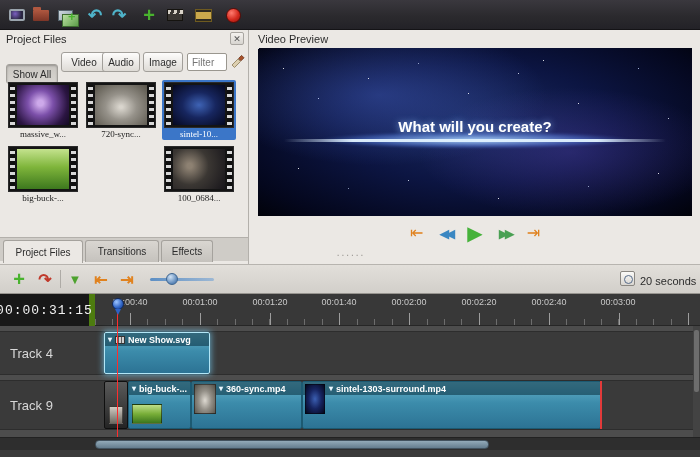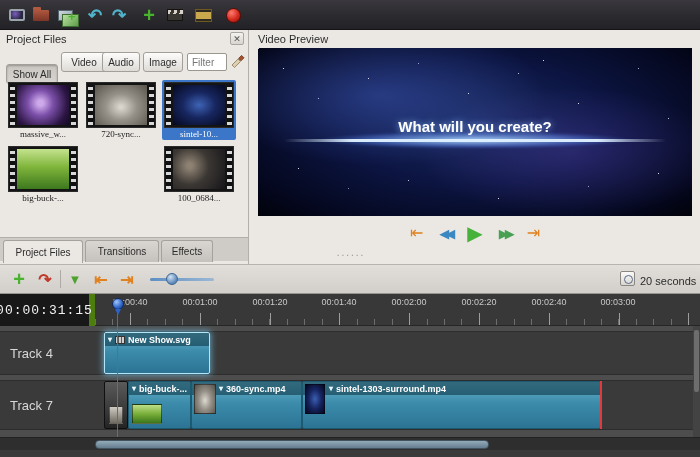--- a/index.html
+++ b/index.html
@@ -299,21 +299,21 @@
     <span class="ruler-mark" style="left:454px;">00:02:40</span>
     <span class="ruler-mark" style="left:523px;">00:03:00</span>
   </div>
 
   <div class="abs tracks"></div>
 
   <div class="abs track-row" style="top:331px; height:44px;">
     <span class="track-label">Track 4</span>
   </div>
   <div class="abs track-row" style="top:380px; height:50px;">
-    <span class="track-label">Track 7</span>
+    <span class="track-label">Track 9</span>
   </div>
 
   <div class="abs clip selected" style="left:104px; top:332px; width:106px; height:42px;">
     <div class="clip-header">
       <span class="chev">▾</span>
       <span class="film-mini"></span>
       <span>New Show.svg</span>
     </div>
   </div>
 

